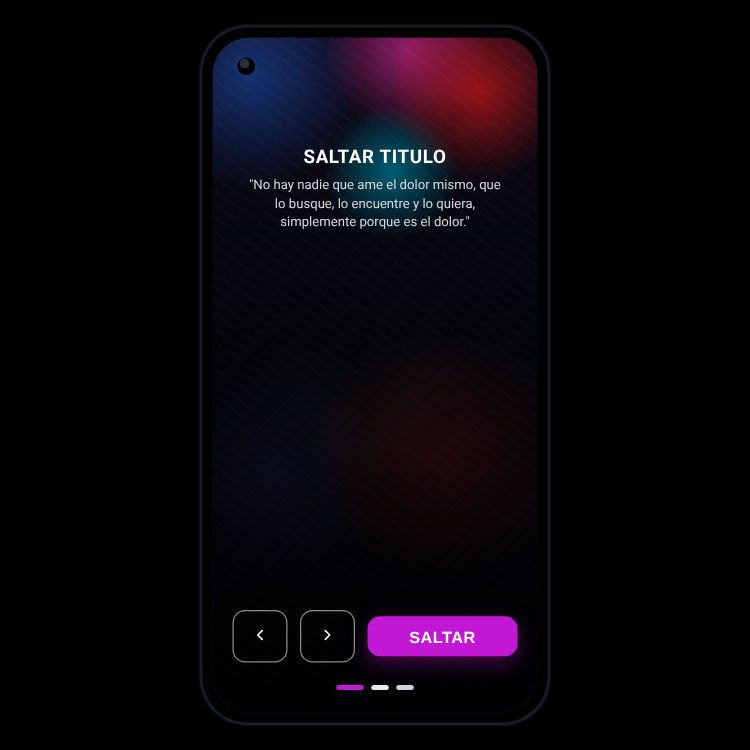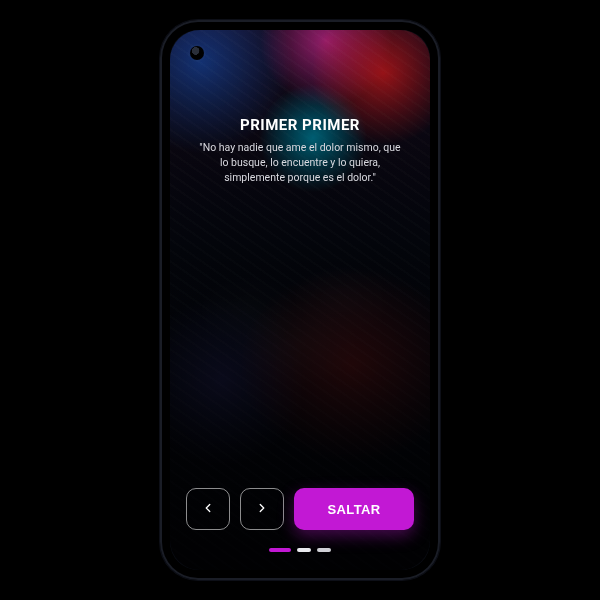--- a/index.html
+++ b/index.html
@@ -22,38 +22,38 @@
       radial-gradient(70px 50px at 66% 50%, rgba(255,255,255,.04), transparent 70%);
       mix-blend-mode:screen;opacity:.6}
   .shade{position:absolute;inset:0;background:linear-gradient(180deg, rgba(0,0,0,.15) 0%, rgba(0,0,0,.45) 45%, rgba(0,0,0,.82) 100%)}
   .camera{position:absolute;top:16px;left:20px;width:14px;height:14px;border-radius:50%;background:radial-gradient(circle at 40% 35%, #2a2f3a 0 30%, #000 32% 100%);box-shadow:0 0 0 2px rgba(255,255,255,.02)}
   .copy{position:absolute;top:86px;left:0;right:0;text-align:center;color:#fff;padding:0 22px}
   .title{font-size:15px;font-weight:700;letter-spacing:.5px;margin:0 0 6px 0}
   .subtitle{font-size:10.5px;line-height:1.45;color:#d9d9df;margin:0 auto;max-width:210px}
   .nav{position:absolute;left:16px;right:16px;bottom:40px;display:flex;align-items:center;gap:10px}
   .icon-btn{width:44px;height:42px;border-radius:10px;border:1.5px solid rgba(255,255,255,.55);background:transparent;display:flex;align-items:center;justify-content:center;color:#fff}
   .icon-btn svg{width:14px;height:14px;stroke:#fff;stroke-width:2.2;fill:none;stroke-linecap:round;stroke-linejoin:round}
-  .cta{flex:1;height:42px;border:none;border-radius:10px;background:#c218d4;color:#fff;font-weight:700;font-size:13px;letter-spacing:.4px;box-shadow:0 6px 16px rgba(194,24,212,.35)}
+  .cta{flex:1;height:32px;border:none;border-radius:10px;background:#c218d4;color:#fff;font-weight:700;font-size:13px;letter-spacing:.4px;box-shadow:0 6px 16px rgba(194,24,212,.35)}
   .dots{position:absolute;bottom:18px;left:0;right:0;display:flex;gap:6px;align-items:center;justify-content:center}
   .dot{width:14px;height:4px;border-radius:3px;background:#e9e9ee}
   .dot.active{width:22px;background:#c218d4}
   .dot.off{background:#d0d0d6}
 </style>
 </head>
 <body>
 
 <div class="stage">
   <div class="phone">
     <div class="screen">
       <div class="bg"></div>
       <div class="shade"></div>
       <div class="camera"></div>
 
       <div class="copy">
-        <h1 class="title">PRIMER PRIMER</h1>
+        <h1 class="title">SALTAR TITULO</h1>
         <p class="subtitle">"No hay nadie que ame el dolor mismo, que lo busque, lo encuentre y lo quiera, simplemente porque es el dolor."</p>
       </div>
 
       <div class="nav">
         <button class="icon-btn">
           <span>
             <svg viewBox="0 0 24 24">
                 <polyline points="15 6 9 12 15 18"></polyline>
               </svg>
           </span>

